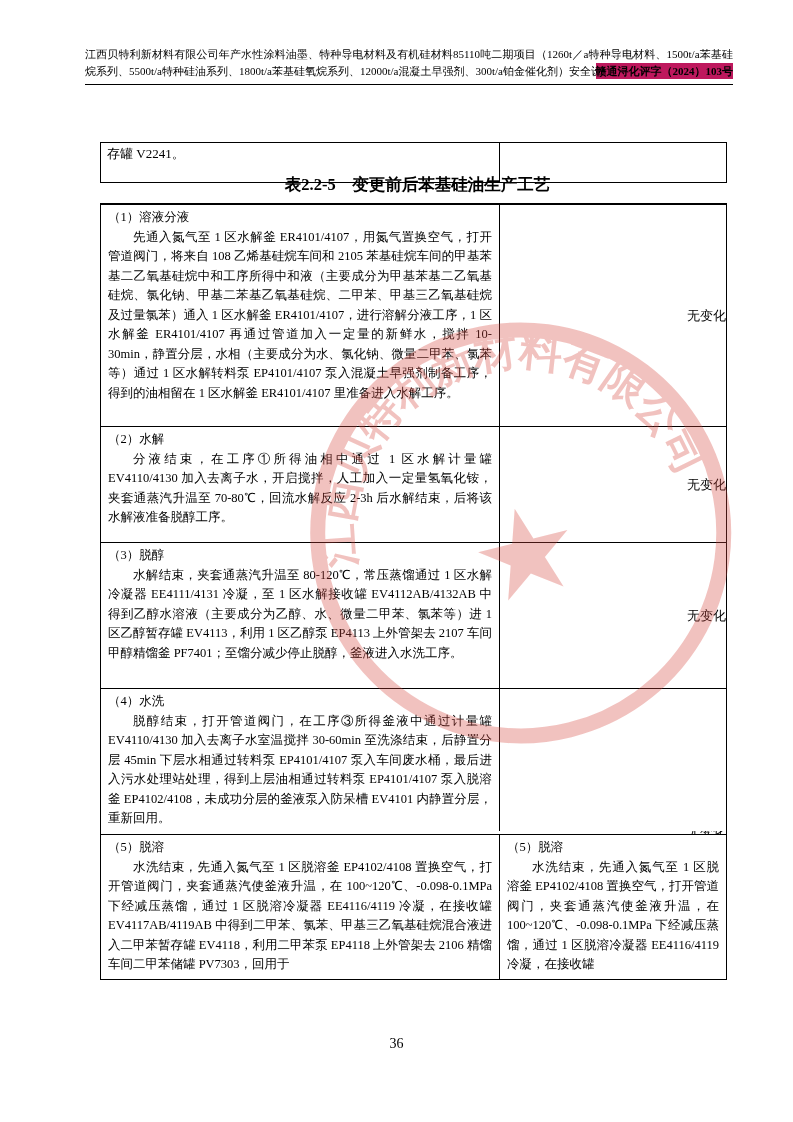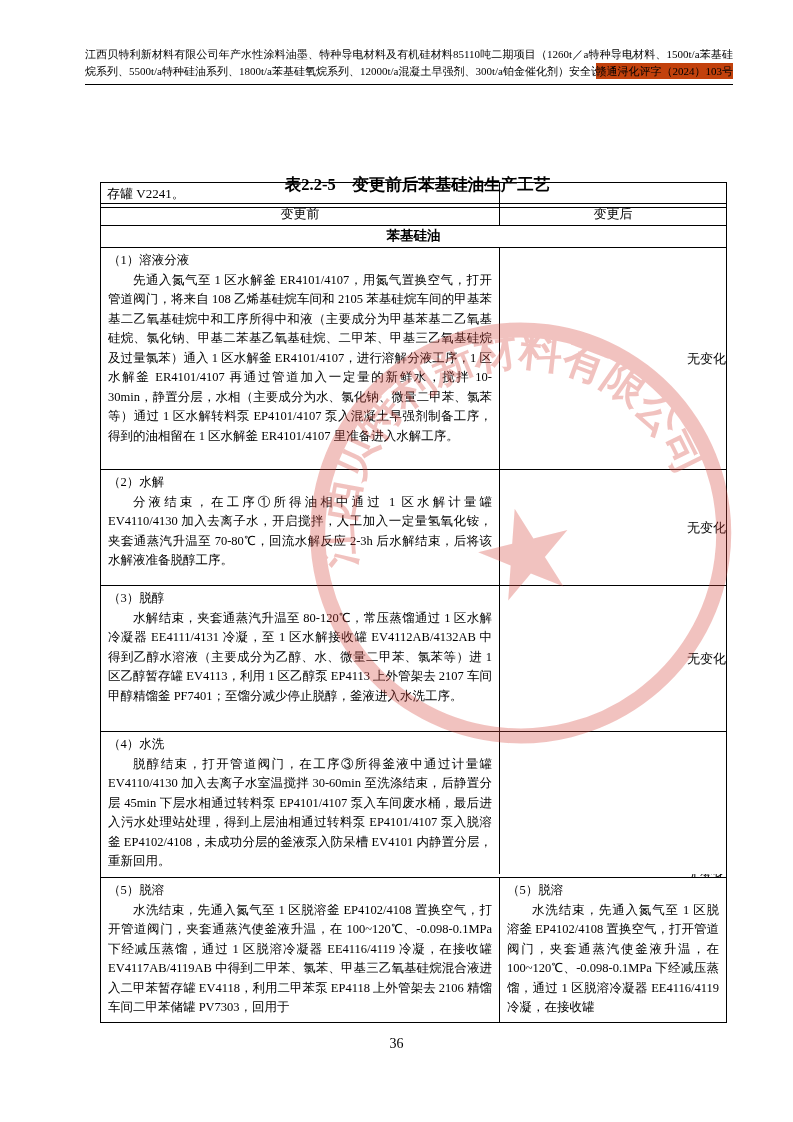--- a/index.html
+++ b/index.html
@@ -17,29 +17,28 @@
   
   .header {
     position: absolute; left: 85px; top: 46px; width: 648px;
     font-size: 11px; line-height: 16.5px;
     text-align: justify;
     border-bottom: 1.5px solid #000;
     padding-bottom: 5px;
   }
   .header .doc-number {
     position: absolute; right: 0; bottom: 5px;
-    font-weight: normal; background: #c2410c;
+    font-weight: bold; background: #be185d;
   }
 
   
   .carryover {
-    position: absolute; left: 100px; top: 142px; width: 627px; height: 26px;
+    position: absolute; left: 100px; top: 142px; width: 627px; height: 41px;
     border: 1.5px solid #000;
     display: flex;
-    margin-top: 40px;
   }
   .carryover .co-left {
     width: 399px; border-right: 1.5px solid #000;
     padding: 1px 6px; font-size: 13px; line-height: 19px;
   }
   .carryover .co-right { flex: 1; }
 
   
   .table-title {
     position: absolute; left: 0; top: 174px; width: 100%;
@@ -109,26 +108,21 @@
 
   <div class="carryover">
     <div class="co-left">存罐 V2241。</div>
     <div class="co-right"></div>
   </div>
 
   <div class="table-title">表2.2-5　变更前后苯基硅油生产工艺</div>
 
   <div class="ctable">
 
-    <div class="thead">
-      <div class="th th-before">变更前</div>
-      <div class="th th-after">变更后</div>
-    </div>
 
-    <div class="section-row">苯基硅油</div>
 
     <div class="trow r1">
       <div class="cell-left">
         <div class="step-heading">（1）溶液分液</div>
         <div class="step-body">先通入氮气至 1 区水解釜 ER4101/4107，用氮气置换空气，打开管道阀门，将来自 108 乙烯基硅烷车间和 2105 苯基硅烷车间的甲基苯基二乙氧基硅烷中和工序所得中和液（主要成分为甲基苯基二乙氧基硅烷、氯化钠、甲基二苯基乙氧基硅烷、二甲苯、甲基三乙氧基硅烷及过量氯苯）通入 1 区水解釜 ER4101/4107，进行溶解分液工序，1 区水解釜 ER4101/4107 再通过管道加入一定量的新鲜水，搅拌 10-30min，静置分层，水相（主要成分为水、氯化钠、微量二甲苯、氯苯等）通过 1 区水解转料泵 EP4101/4107 泵入混凝土早强剂制备工序，得到的油相留在 1 区水解釜 ER4101/4107 里准备进入水解工序。</div>
       </div>
       <div class="cell-right-center">
         <span>无变化</span>
       </div>
     </div>

